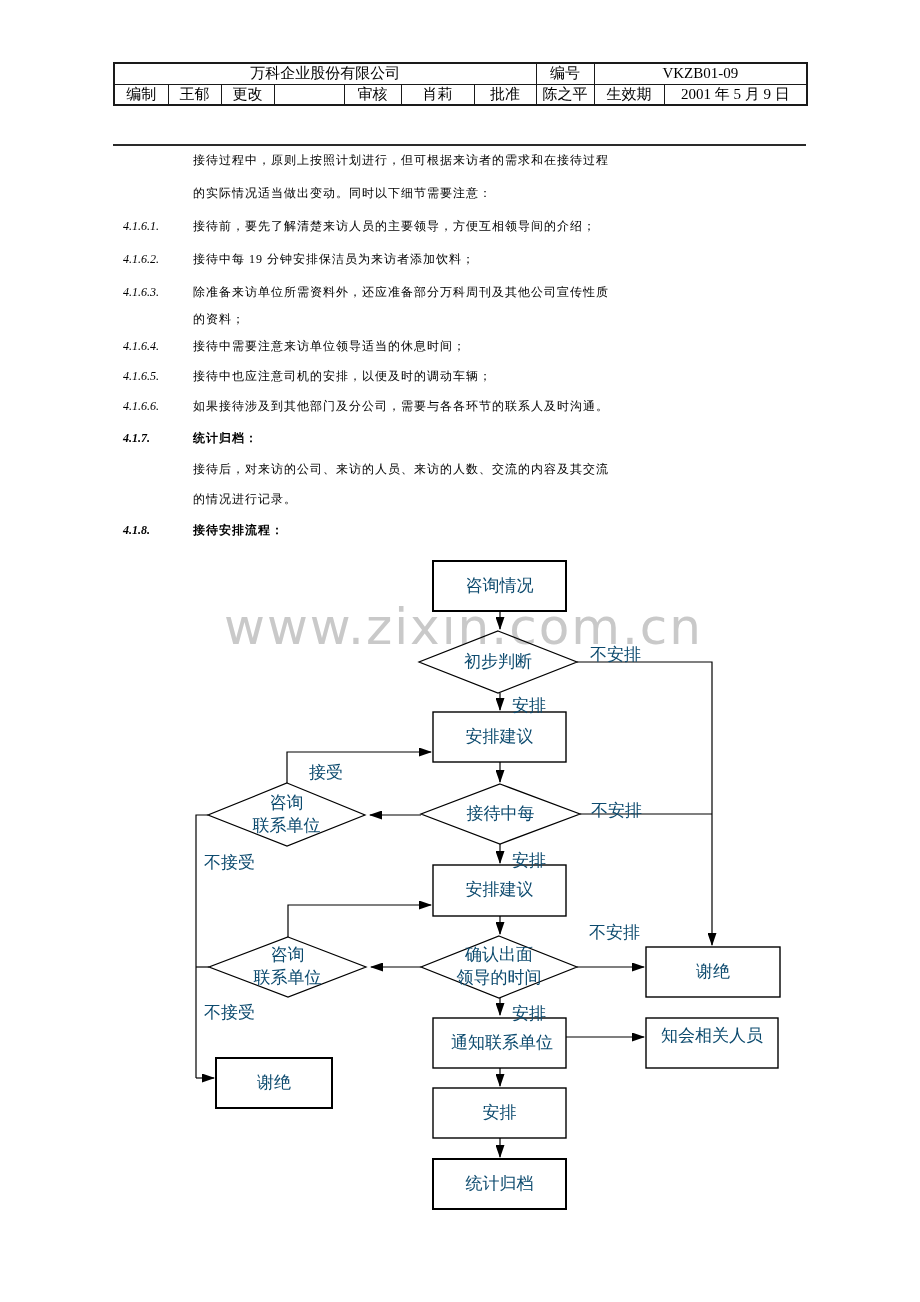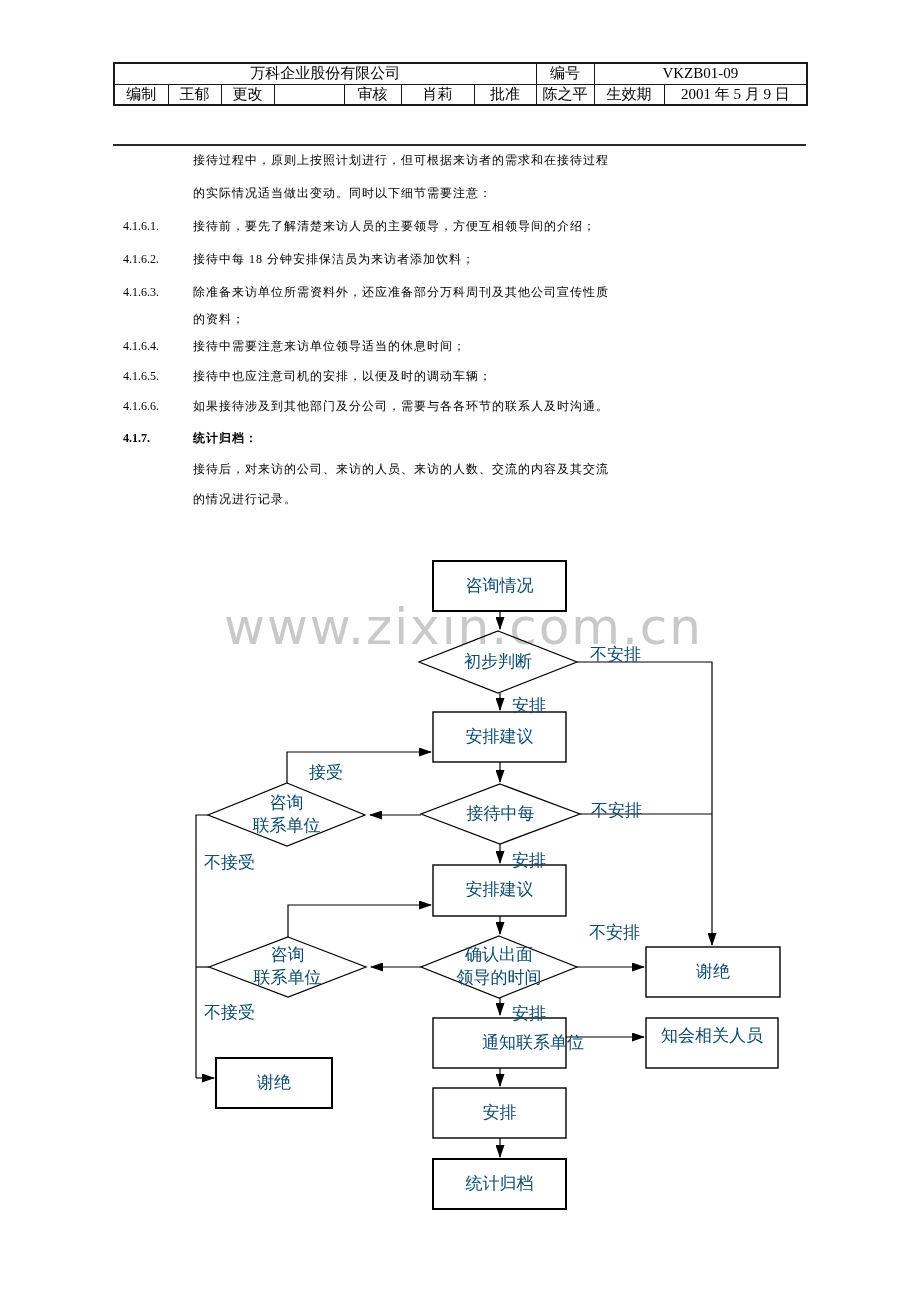--- a/index.html
+++ b/index.html
@@ -15,21 +15,21 @@
     font-size:15px; text-align:center;
   }
   table.doc-header td {
     border:1px solid #1a1a1a; height:21px; padding:0 2px;
     white-space:nowrap; overflow:hidden;
   }
   table.doc-header { border:2px solid #1a1a1a; }
   .hr-rule { position:absolute; left:113px; top:144px; width:693px; height:2px; background:#2a2a2a; }
   
   .line { position:absolute; left:123px; width:700px; font-size:12px; letter-spacing:1px; white-space:nowrap; }
-  .line .num { display:inline-block; width:70px; letter-spacing:0; }
+  .line .num { display:inline-block; width:70px; letter-spacing:0;font-style:italic; }
   .line.bold { font-weight:bold; }
   
   .watermark {
     position:absolute; left:224px; top:598px; z-index:1;
     font-family:"DejaVu Sans","Liberation Sans",sans-serif;
     font-size:50px; color:#c9c9c9; letter-spacing:2px; white-space:nowrap;
   }
   
   svg.flow { position:absolute; left:0; top:545px; z-index:2; }
   .fnode, .flabel {
@@ -75,29 +75,30 @@
       <td>生效期</td>
       <td>2001 年 5 月 9 日</td>
     </tr>
   </tbody>
     </table>
   <div class="hr-rule"></div>
 
   <div class="line" style="top:152px"><span class="num"></span><span>接待过程中，原则上按照计划进行，但可根据来访者的需求和在接待过程</span></div>
   <div class="line" style="top:185px"><span class="num"></span><span>的实际情况适当做出变动。同时以下细节需要注意：</span></div>
   <div class="line" style="top:218px"><span class="num">4.1.6.1.</span><span>接待前，要先了解清楚来访人员的主要领导，方便互相领导间的介绍；</span></div>
-  <div class="line" style="top:251px"><span class="num">4.1.6.2.</span><span>接待中每 18 分钟安排保洁员为来访者添加饮料；</span></div>
+  <div class="line" style="top:251px"><span class="num">4.1.6.2.</span><span>接待中每 19 分钟安排保洁员为来访者添加饮料；</span></div>
   <div class="line" style="top:284px"><span class="num">4.1.6.3.</span><span>除准备来访单位所需资料外，还应准备部分万科周刊及其他公司宣传性质</span></div>
   <div class="line" style="top:311px"><span class="num"></span><span>的资料；</span></div>
   <div class="line" style="top:338px"><span class="num">4.1.6.4.</span><span>接待中需要注意来访单位领导适当的休息时间；</span></div>
   <div class="line" style="top:368px"><span class="num">4.1.6.5.</span><span>接待中也应注意司机的安排，以便及时的调动车辆；</span></div>
   <div class="line" style="top:398px"><span class="num">4.1.6.6.</span><span>如果接待涉及到其他部门及分公司，需要与各各环节的联系人及时沟通。</span></div>
   <div class="line bold" style="top:430px"><span class="num">4.1.7.</span><span>统计归档：</span></div>
   <div class="line" style="top:491px"><span class="num"></span><span>的情况进行记录。</span></div>
   <div class="line" style="top:461px"><span class="num"></span><span>接待后，对来访的公司、来访的人员、来访的人数、交流的内容及其交流</span></div>
+  <div class="line bold" style="top:522px"><span class="num">4.1.8.</span><span>接待安排流程：</span></div>
 
   <div class="watermark">www.zixin.com.cn</div>
 
   <svg class="flow" width="920" height="690" viewBox="0 545 920 690">
     <defs>
       <marker id="arr" markerWidth="13" markerHeight="9" refX="12" refY="4.5" orient="auto" markerUnits="userSpaceOnUse">
         <path d="M0,0 L13,4.5 L0,9 Z" fill="#000"></path>
       </marker>
     </defs>
     <g stroke="#000" fill="none" stroke-width="1.2">
@@ -151,21 +152,21 @@
   <div class="fnode" style="left:433px;top:712px;width:133px;height:50px">安排建议</div>
   <div class="fnode" style="left:421px;top:784px;width:159px;height:60px">接待中每</div>
   <div class="fnode" style="left:208px;top:783px;width:157px;height:63px">咨询
 联系单位</div>
   <div class="fnode" style="left:433px;top:865px;width:133px;height:51px">安排建议</div>
   <div class="fnode" style="left:421px;top:936px;width:156px;height:62px">确认出面
 领导的时间</div>
   <div class="fnode" style="left:209px;top:937px;width:157px;height:60px">咨询
 联系单位</div>
   <div class="fnode" style="left:646px;top:947px;width:134px;height:50px">谢绝</div>
-  <div class="fnode" style="left:456px;top:1018px;width:154px;height:50px">通知联系单位</div>
+  <div class="fnode" style="left:425px;top:1018px;width:154px;height:50px">通知联系单位</div>
   <div class="fnode" style="left:646px;top:1018px;width:132px;height:36px">知会相关人员</div>
   <div class="fnode" style="left:216px;top:1058px;width:116px;height:50px">谢绝</div>
   <div class="fnode" style="left:433px;top:1088px;width:133px;height:50px">安排</div>
   <div class="fnode" style="left:433px;top:1159px;width:133px;height:50px">统计归档</div>
 
   <div class="flabel" style="left:590px;top:644px">不安排</div>
   <div class="flabel" style="left:591px;top:800px">不安排</div>
   <div class="flabel" style="left:589px;top:922px">不安排</div>
   <div class="flabel" style="left:512px;top:695px">安排</div>
   <div class="flabel" style="left:512px;top:850px">安排</div>

